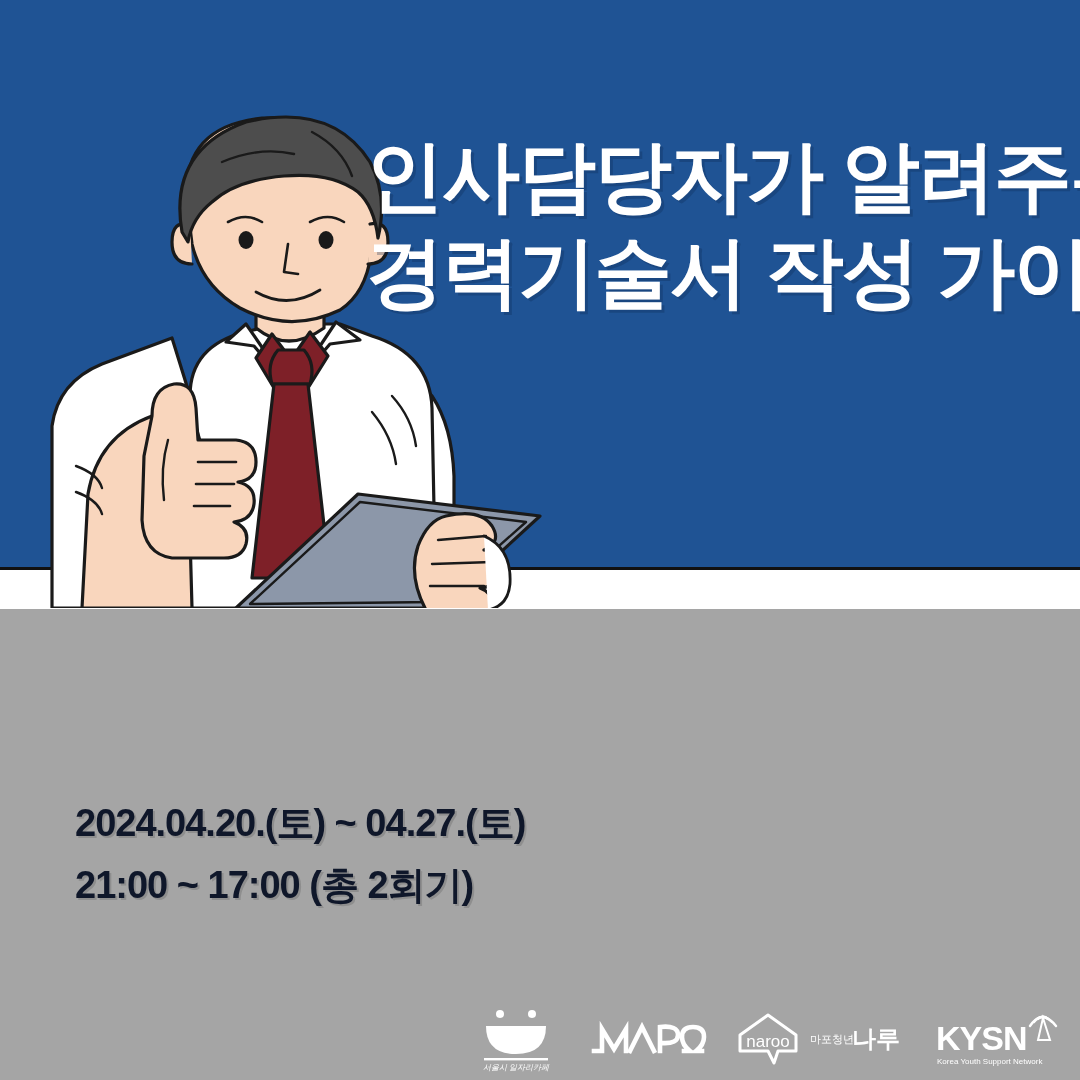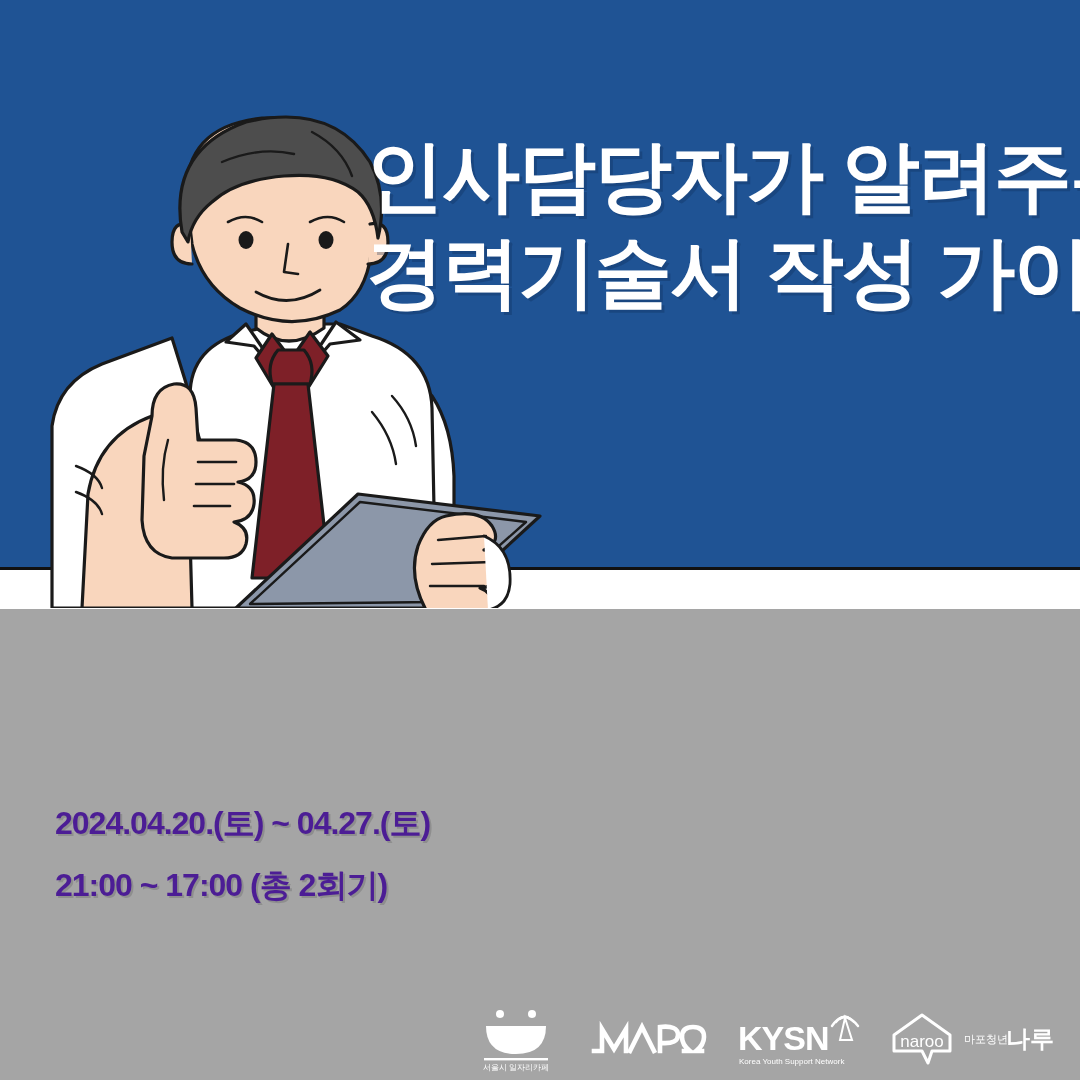--- a/index.html
+++ b/index.html
@@ -75,43 +75,44 @@
   }
 
   
   .info {
     position: absolute;
     left: 55px;
     top: 792px;
     width: 760px;
   }
   .info-line {
-    color: #4c1d95;
-    font-size: 32px;
+    color: #0f172a;
+    font-size: 38px;
     line-height: 62px;
     font-weight: 700;
     letter-spacing: -1px;
     white-space: nowrap;
     text-shadow: 2px 2px 0 rgba(90,90,90,0.30);
+    margin-left: 20px;
   }
 
   
   .logos {
     position: absolute;
     left: 470px;
     top: 1004px;
     width: 590px;
     height: 70px;
     display: flex;
     align-items: center;
     justify-content: space-between;
   }
   .logo { display: flex; align-items: center; justify-content: center; }
   .logo svg { display: block; }
-  .logo-seoul   { width: 92px;  height: 66px; }
+  .logo-seoul   { width: 92px;  height: 66px; font-style: italic; }
   .logo-mapo    { width: 120px; height: 48px; }
   .logo-naroo   { width: 172px; height: 60px; }
   .logo-kysn    { width: 128px; height: 66px; }
 </style>
 </head>
 <body>
 
 <div id="poster">
 
   <div class="band-blue"></div>
@@ -222,38 +223,38 @@
 
           <path d="M42 36 L54 12 L66 36"></path>
 
           <path d="M72 36 L72 12 Q90 10 90 20 Q90 29 74 28"></path>
 
           <path d="M96 36 L102 36 Q94 30 94 22 Q94 12 105 12 Q116 12 116 22 Q116 30 108 36 L114 36"></path>
         </g>
       </svg>
     </div>
 
+    <div class="logo logo-naroo">
+      <svg viewBox="0 0 172 60" xmlns="http://www.w3.org/2000/svg">
+
+        <path d="M6 26 L34 6 L62 26 L62 42 L44 42 L40 54 L34 42 L6 42 Z" fill="none" stroke="#FFFFFF" stroke-width="3" stroke-linejoin="round"></path>
+        <text x="34" y="38" fill="#FFFFFF" font-size="17" font-family="'Liberation Sans', sans-serif" text-anchor="middle">naroo</text>
+        <text x="76" y="34" fill="#FFFFFF" font-size="11" font-family="'Liberation Sans', sans-serif">마포청년</text>
+        <text x="118" y="38" fill="#FFFFFF" font-size="24" font-weight="bold" font-family="'Liberation Sans', sans-serif">나루</text>
+      </svg>
+    </div>
+
     <div class="logo logo-kysn">
       <svg viewBox="0 0 128 66" xmlns="http://www.w3.org/2000/svg">
 
         <g fill="none" stroke="#FFFFFF" stroke-width="2.4" stroke-linecap="round">
           <path d="M102 16 Q110 6 120 16"></path>
           <path d="M98 20 Q110 2 124 20"></path>
           <path d="M106 13 Q111 8 116 13"></path>
           <path d="M111 12 L106 34 L118 34 Z" stroke-width="2"></path>
         </g>
         <text x="4" y="44" fill="#FFFFFF" font-size="34" font-weight="bold" font-family="'Liberation Sans', sans-serif" letter-spacing="-1">KYSN</text>
         <text x="5" y="58" fill="#FFFFFF" font-size="8" font-family="'Liberation Sans', sans-serif">Korea Youth Support Network</text>
       </svg>
     </div>
 
-    <div class="logo logo-naroo">
-      <svg viewBox="0 0 172 60" xmlns="http://www.w3.org/2000/svg">
-
-        <path d="M6 26 L34 6 L62 26 L62 42 L44 42 L40 54 L34 42 L6 42 Z" fill="none" stroke="#FFFFFF" stroke-width="3" stroke-linejoin="round"></path>
-        <text x="34" y="38" fill="#FFFFFF" font-size="17" font-family="'Liberation Sans', sans-serif" text-anchor="middle">naroo</text>
-        <text x="76" y="34" fill="#FFFFFF" font-size="11" font-family="'Liberation Sans', sans-serif">마포청년</text>
-        <text x="118" y="38" fill="#FFFFFF" font-size="24" font-weight="bold" font-family="'Liberation Sans', sans-serif">나루</text>
-      </svg>
-    </div>
-
   </div>
 </div>
 
 </body></html>

